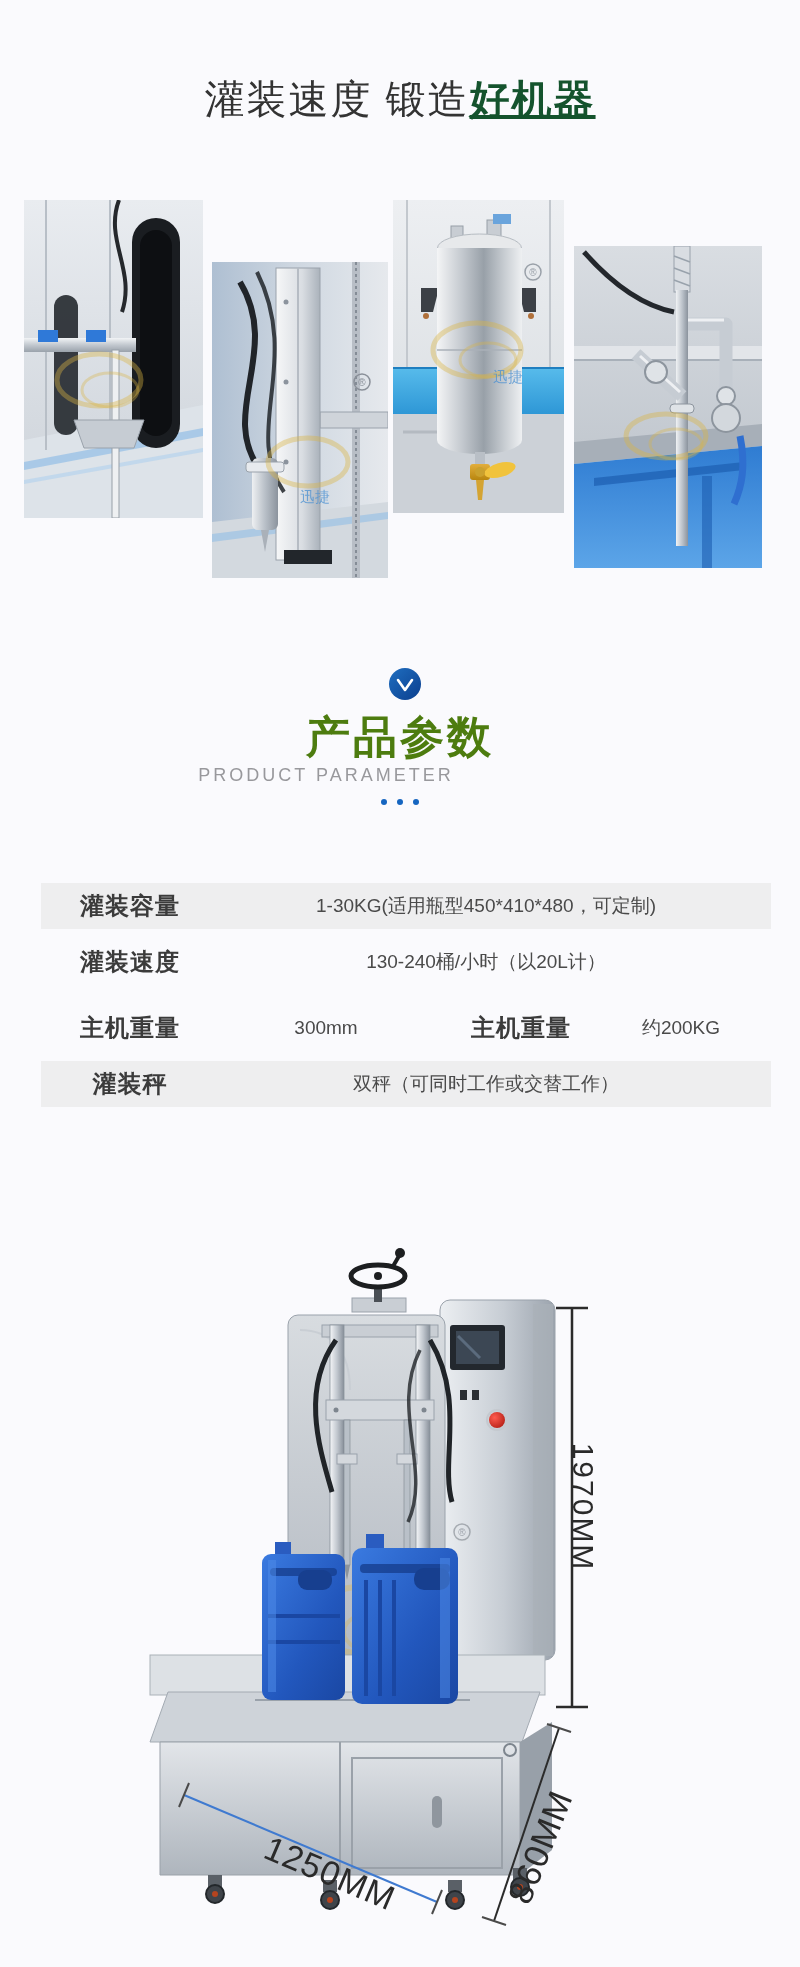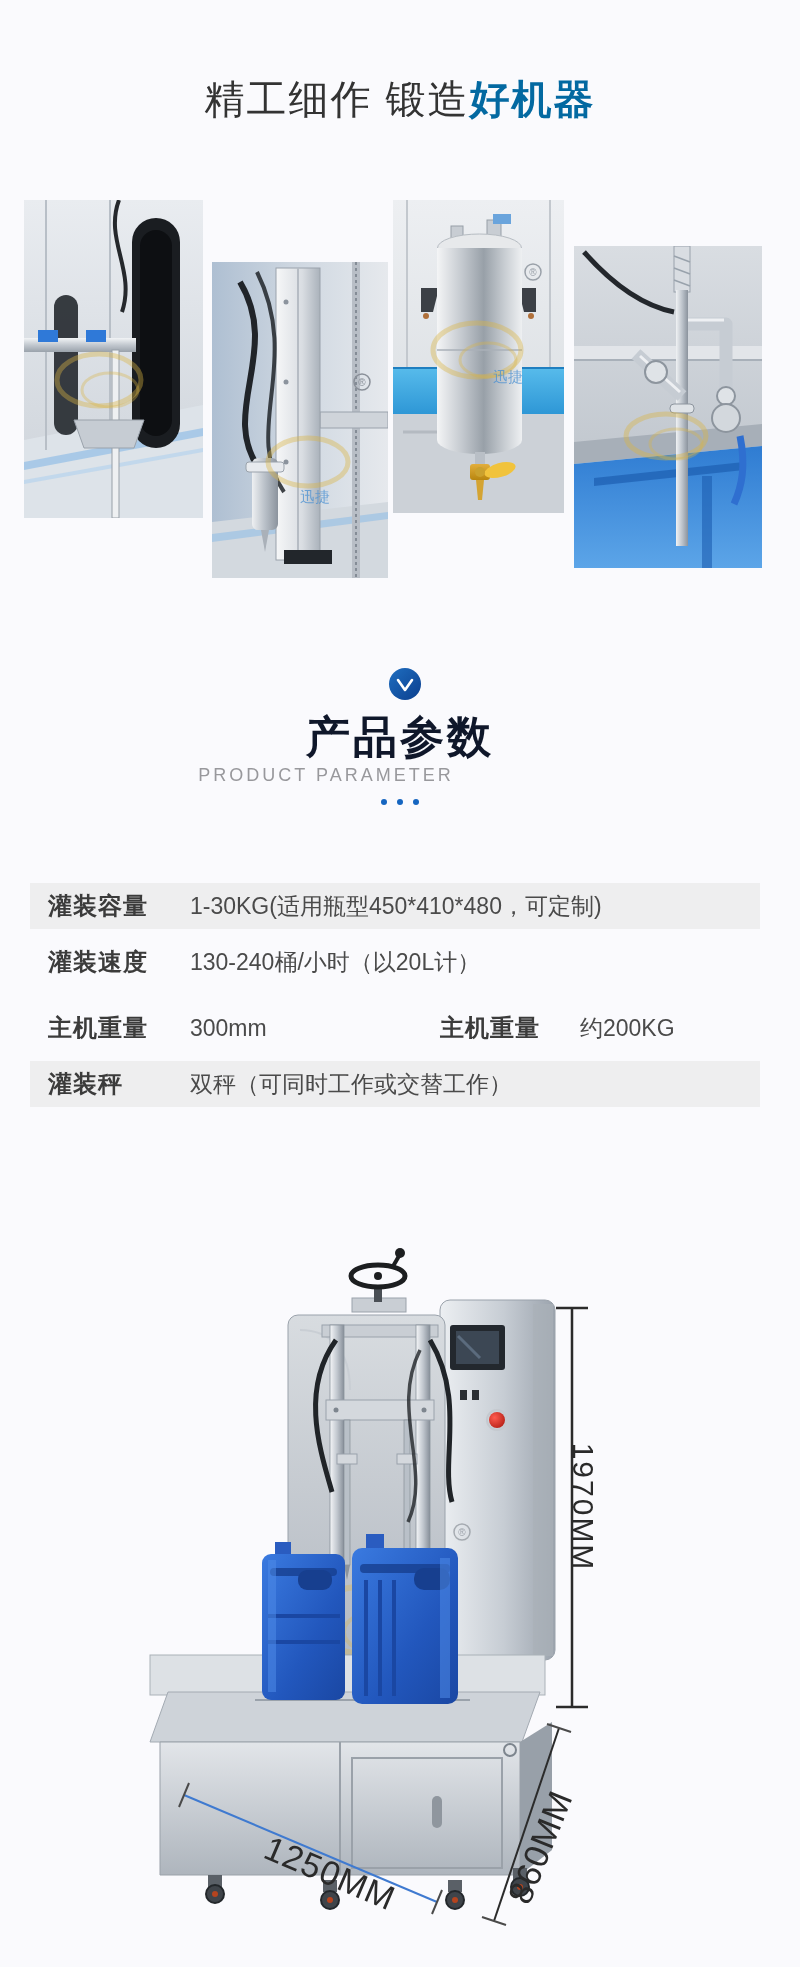--- a/index.html
+++ b/index.html
@@ -2,67 +2,67 @@
 <html><head>
 <meta charset="utf-8">
 <style>
   html,body{margin:0;padding:0;}
   body{font-family:"Liberation Sans",sans-serif;background:#fafafd;}
   #page{position:relative;width:800px;height:1967px;background:#fafafd;overflow:hidden;}
 
   
   .main-title{position:absolute;top:72px;left:0;width:800px;text-align:center;
     font-size:40px;color:#333;letter-spacing:2px;font-weight:400;}
-  .main-title .bold{font-weight:700;color:#0369a1;}
+  .main-title .bold{font-weight:700;color:#14532d;text-decoration:underline;}
 
   
   .photo{position:absolute;overflow:hidden;background:#dfe3e8;}
   .photo svg{display:block;width:100%;height:100%;}
   #photo1{left:24px;top:200px;width:179px;height:318px;}
   #photo2{left:212px;top:262px;width:176px;height:316px;}
   #photo3{left:393px;top:200px;width:171px;height:313px;}
   #photo4{left:574px;top:246px;width:188px;height:322px;}
 
   
   .sec-icon{position:absolute;left:388px;top:667px;width:34px;height:34px;}
   .sec-title{position:absolute;top:708px;left:0;width:800px;text-align:center;
-    font-size:44px;font-weight:700;color:#0f172a;letter-spacing:3px;}
+    font-size:44px;font-weight:700;color:#4d7c0f;letter-spacing:3px;}
   .sec-sub{position:absolute;top:765px;left:0;width:652px;text-align:center;
     font-size:18px;color:#98989c;letter-spacing:3px;}
   .sec-dots{position:absolute;top:797px;left:0;width:800px;text-align:center;line-height:8px;}
   .sec-dots span{display:inline-block;width:6px;height:6px;border-radius:50%;
     background:#1565c0;margin:0 5px;vertical-align:middle;}
 
   
-  .spec-table{position:absolute;left:30px;top:883px;width:730px;}
+  .spec-table{position:absolute;left:41px;top:883px;width:730px;text-align:center;}
   .spec-row{display:flex;align-items:center;height:66px;}
   .spec-row.shaded{background:#eeeeef;height:46px;}
   .spec-label{flex:0 0 160px;box-sizing:border-box;padding-left:18px;
     font-size:24px;font-weight:700;color:#3b3b3b;letter-spacing:1px;white-space:nowrap;}
-  .spec-value{flex:1;font-size:23px;color:#4a4a4a;white-space:nowrap;}
+  .spec-value{flex:1;font-size:19px;color:#4a4a4a;white-space:nowrap;}
   .spec-value.fixed{flex:0 0 250px;}
   .spec-label.second{flex:0 0 140px;padding-left:0;}
 
   
   #figure{position:absolute;left:0;top:1230px;width:800px;height:737px;}
   #figure svg.art{position:absolute;left:0;top:0;width:800px;height:737px;}
   .dim-label{position:absolute;color:#2a2a2a;text-align:center;white-space:nowrap;}
   #dim-height{left:483px;top:257px;width:200px;height:40px;line-height:40px;
     font-size:30px;letter-spacing:2px;transform:rotate(90deg);}
   #dim-width{left:210px;top:620px;width:240px;height:46px;line-height:46px;
     font-size:34px;letter-spacing:1px;transform:rotate(23deg);}
   #dim-depth{left:440px;top:594px;width:200px;height:46px;line-height:46px;
     font-size:34px;letter-spacing:1px;transform:rotate(-68deg);}
 </style>
 </head>
 <body>
 
 <div id="page">
 
-  <div class="main-title"><span>精工细作 锻造</span><span class="bold">好机器</span></div>
+  <div class="main-title"><span>灌装速度 锻造</span><span class="bold">好机器</span></div>
 
   <div class="photo" id="photo1">
     <svg viewBox="0 0 179 318" preserveAspectRatio="none">
       <defs>
         <linearGradient id="p1bg" x1="0" y1="0" x2="0" y2="1">
           <stop offset="0" stop-color="#e9ecf0"></stop>
             <stop offset="1" stop-color="#ccd2d9"></stop>
         </linearGradient>
         <linearGradient id="silverH" x1="0" y1="0" x2="0" y2="1">
           <stop offset="0" stop-color="#f2f4f6"></stop>

